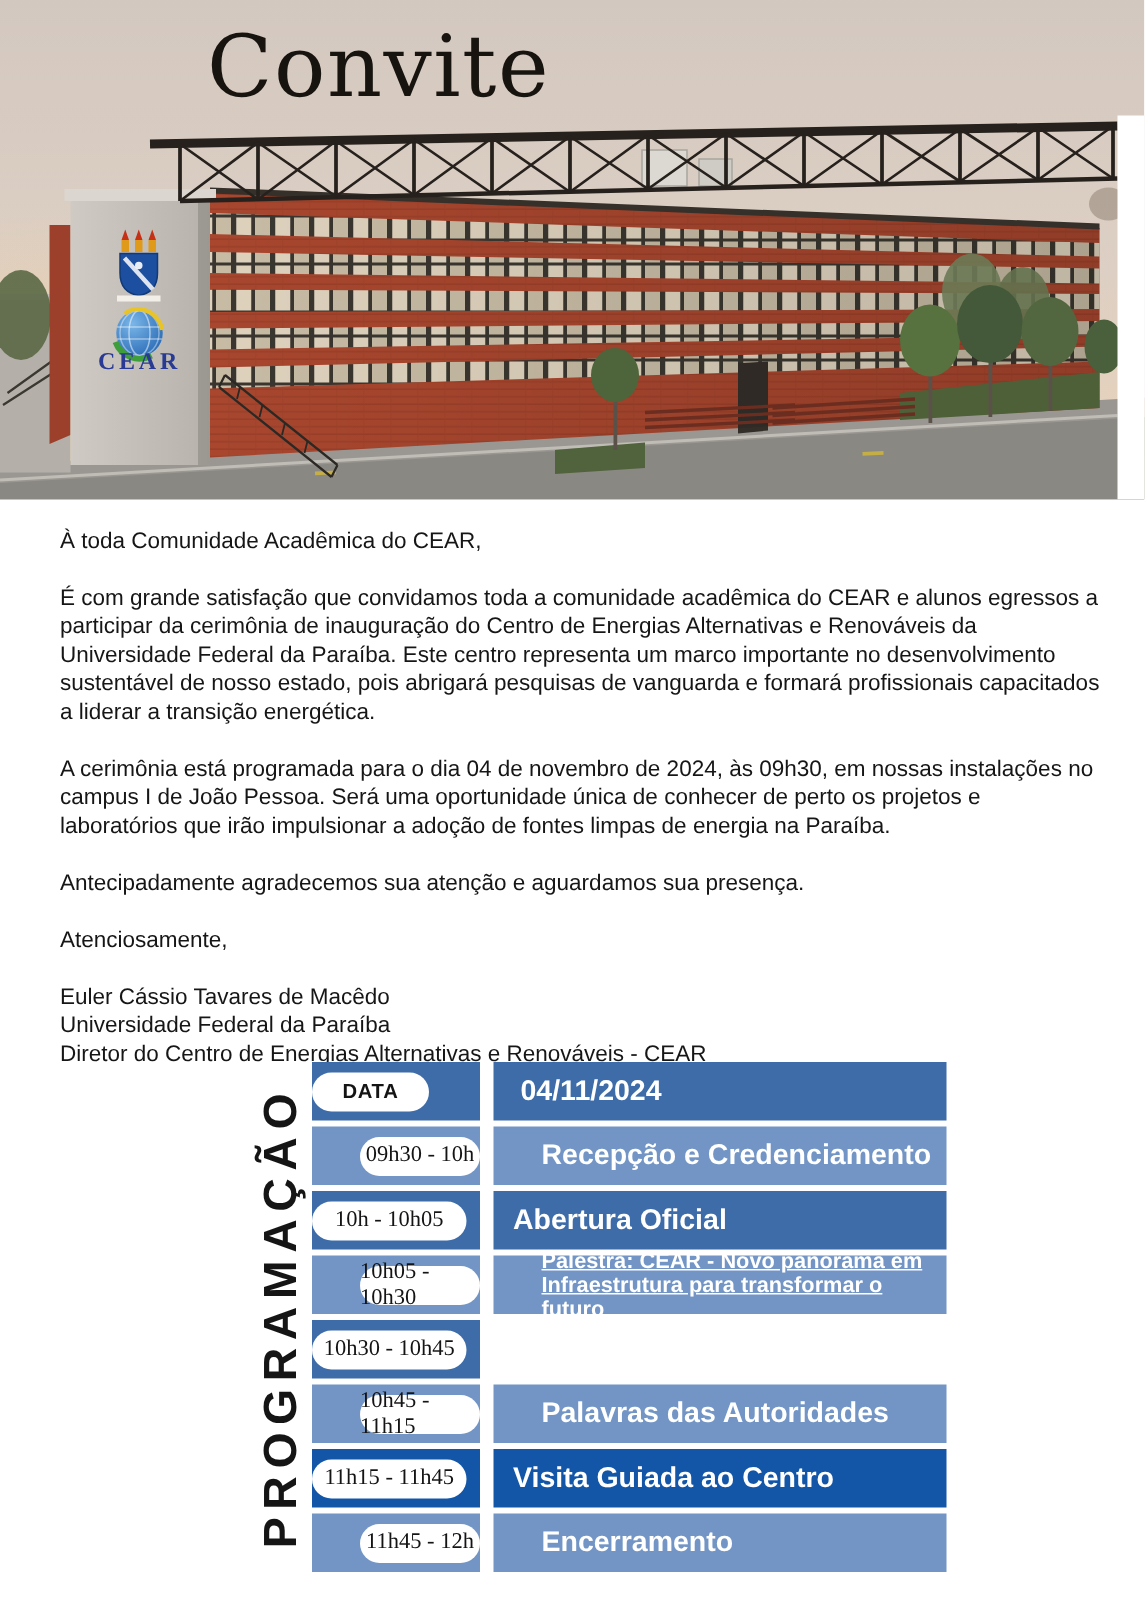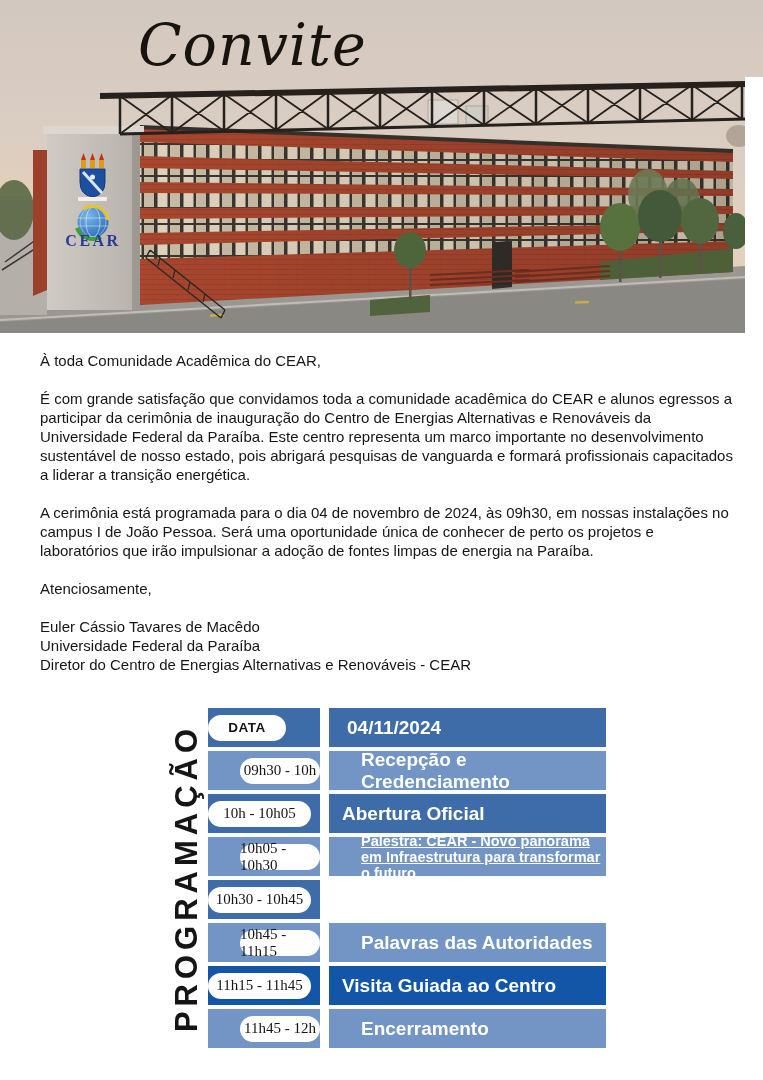--- a/index.html
+++ b/index.html
@@ -3,39 +3,39 @@
 <meta charset="utf-8">
 <style>
   * { margin:0; padding:0; box-sizing:border-box; }
   body { background:#ffffff; font-family:"Liberation Sans", sans-serif; }
   .page { position:relative; width:763px; height:1080px; background:#ffffff; overflow:hidden; }
 
   
   .hero { position:absolute; left:0; top:0; width:763px; height:333px; }
   .hero svg { display:block; }
   .convite { position:absolute; left:138px; top:12px; width:240px;
-             font-family:"DejaVu Serif", serif; font-style:italic; font-weight:500;
+             font-family:"DejaVu Serif", serif; font-weight:500;
              font-size:57px; color:#17130e; letter-spacing:1px; }
 
   
   .letter { position:absolute; left:40px; top:351px; width:694px;
             font-size:15px; line-height:19px; color:#161616; }
   .letter p { margin:0 0 19px 0; }
   .letter .sig p { margin:0; }
 
   
   .schedule { position:absolute; left:168px; top:708px; width:440px; height:340px; }
   .vlabel { position:absolute; left:0; top:340px; width:340px; height:38px;
             transform:rotate(-90deg); transform-origin:0 0;
             font-weight:bold; font-size:31px; letter-spacing:5px; color:#151515;
             text-align:center; line-height:38px; }
   .rows { position:absolute; left:40px; top:0; display:flex; flex-direction:column; gap:4px; }
   .srow { display:flex; gap:9px; height:39px; }
   .cell-l { width:112px; display:flex; align-items:center; justify-content:flex-start; }
-  .cell-r { width:277px; display:flex; flex-direction:column; justify-content:center;
+  .cell-r { width:302px; display:flex; flex-direction:column; justify-content:center;
             color:#ffffff; font-weight:bold; font-size:19px; padding-left:13px; }
   .t-med  .cell-l, .t-med  .cell-r { background:#3d6ca8; }
   .t-light .cell-l, .t-light .cell-r { background:#7295c5;padding-left:32px; }
   .t-dark .cell-l, .t-dark .cell-r { background:#1356a8; }
   .pill { background:#ffffff; border-radius:14px; width:103px; height:26px;
           display:flex; align-items:center; justify-content:center;
           font-family:"Liberation Serif", serif; font-size:15px; color:#141414; }
   .srow.first .pill { width:78px; font-family:"Liberation Sans", sans-serif;
           font-weight:bold; font-size:13.5px; letter-spacing:.5px; }
   .srow.first .cell-r { padding-left:18px; }
@@ -188,20 +188,21 @@
       <rect x="745" y="77" width="18" height="256" fill="#ffffff"></rect>
     </svg>
 
     <div class="convite">Convite</div>
   </div>
 
   <div class="letter">
     <p>À toda Comunidade Acadêmica do CEAR,</p>
     <p>É com grande satisfação que convidamos toda a comunidade acadêmica do CEAR e alunos egressos a participar da cerimônia de inauguração do Centro de Energias Alternativas e Renováveis da Universidade Federal da Paraíba. Este centro representa um marco importante no desenvolvimento sustentável de nosso estado, pois abrigará pesquisas de vanguarda e formará profissionais capacitados a liderar a transição energética.</p>
     <p>A cerimônia está programada para o dia 04 de novembro de 2024, às 09h30, em nossas instalações no campus I de João Pessoa. Será uma oportunidade única de conhecer de perto os projetos e laboratórios que irão impulsionar a adoção de fontes limpas de energia na Paraíba.</p>
+    <p>Antecipadamente agradecemos sua atenção e aguardamos sua presença.</p>
     <p>Atenciosamente,</p>
     <div class="sig">
       <p>Euler Cássio Tavares de Macêdo</p>
       <p>Universidade Federal da Paraíba</p>
       <p>Diretor do Centro de Energias Alternativas e Renováveis - CEAR</p>
     </div>
   </div>
 
   <div class="schedule">
     <div class="vlabel">PROGRAMAÇÃO</div>

